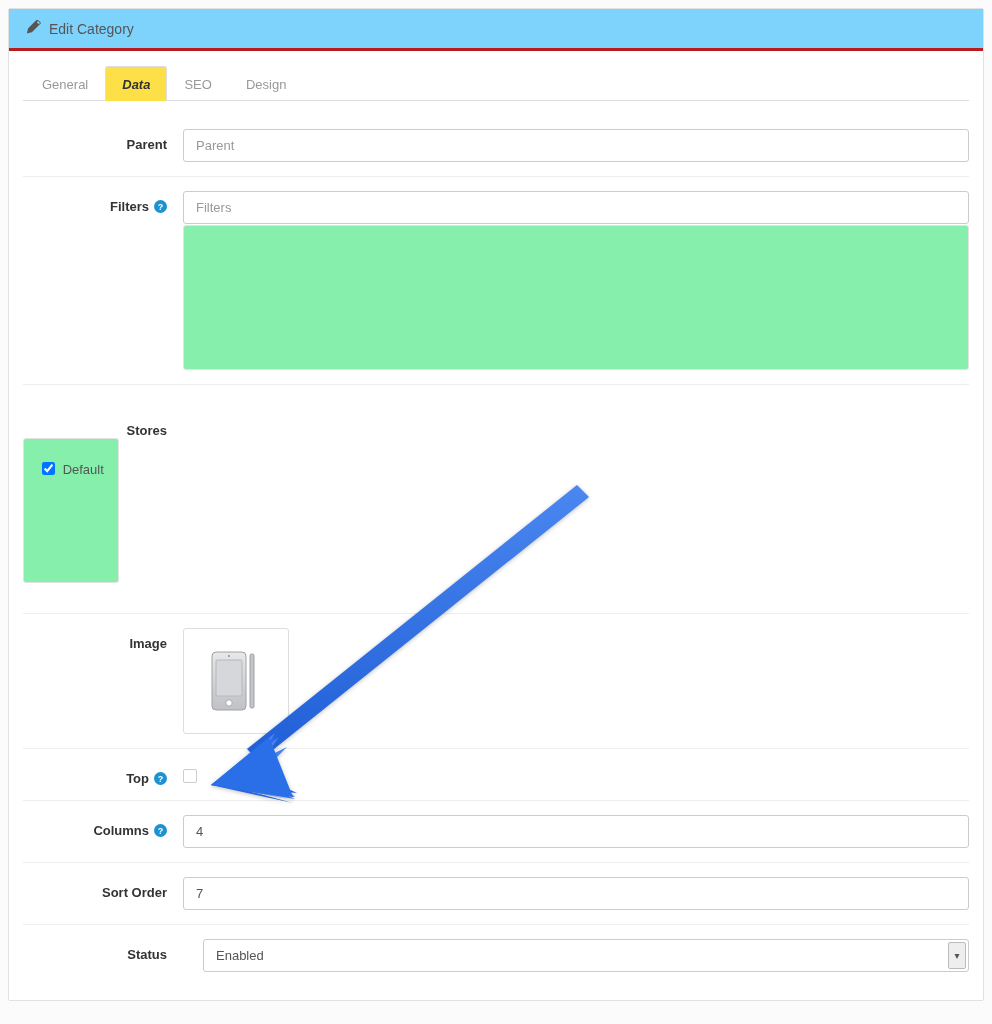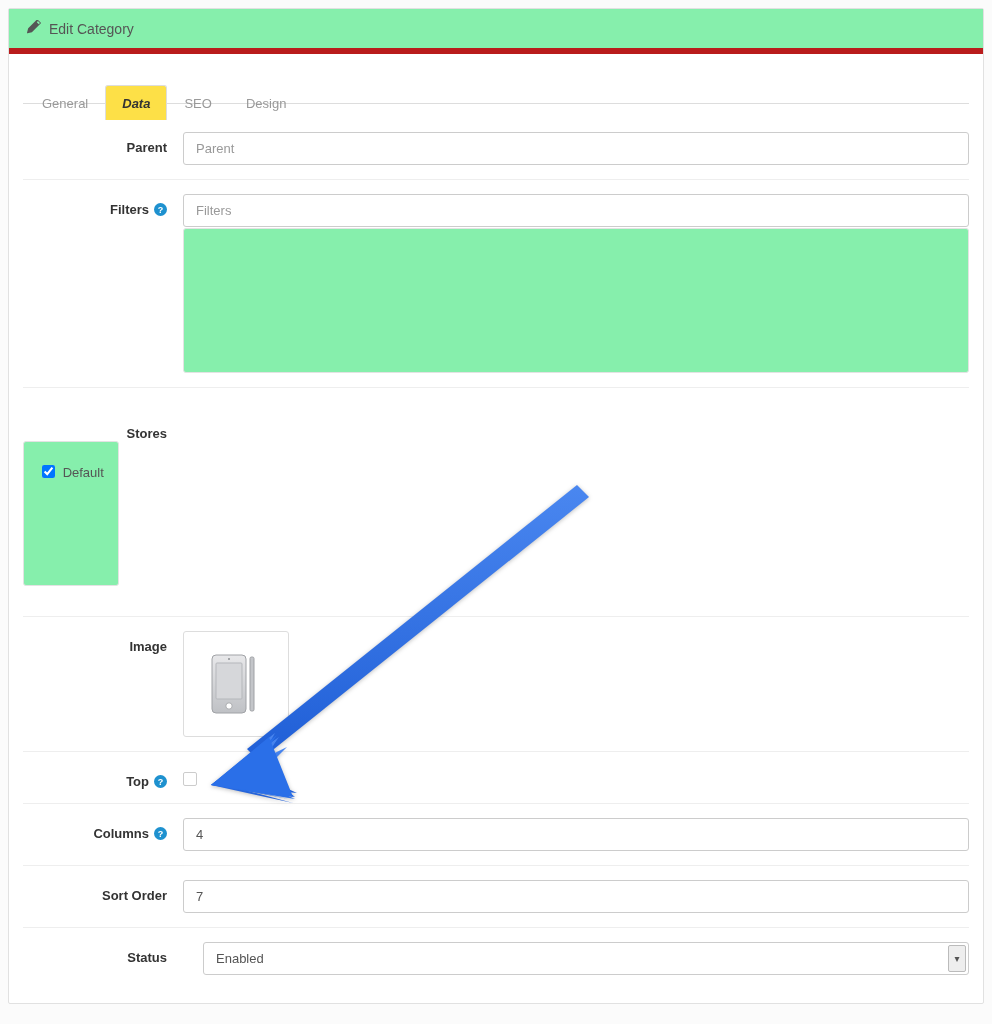--- a/index.html
+++ b/index.html
@@ -10,22 +10,22 @@
     font-family: "Helvetica Neue", Helvetica, Arial, sans-serif;
     color: #444;
     font-size: 13px;
   }
   .panel {
     border: 1px solid #e1e1e1;
     background: #fff;
     border-radius: 2px;
   }
   .panel-header {
-    background: #86efac;
-    border-bottom: 6px solid #b91c1c;
+    background: #7dd3fc;
+    border-bottom: 3px solid #b91c1c;
     padding: 11px 18px;
     color: #555;
     font-size: 14px;
     display: flex;
     align-items: center;
   }
   .panel-header svg { margin-right: 8px; }
 
   .panel-body {
     padding: 14px;
@@ -39,21 +39,21 @@
     border-bottom: 1px solid #ddd;
   }
   .tabs li {
     padding: 10px 16px 9px;
     font-size: 13px;
     color: #999;
     border: 1px solid transparent;
     border-bottom: none;
     cursor: pointer;
     position: relative;
-    top: 17px;
+    top: 1px;
     background: transparent;
   }
   .tabs li.active {
     border-color: #ddd;
     background: #fde047;
     color: #333;
     font-weight: 700;
     border-top-left-radius: 3px;
     border-top-right-radius: 3px;
     font-style: italic;

